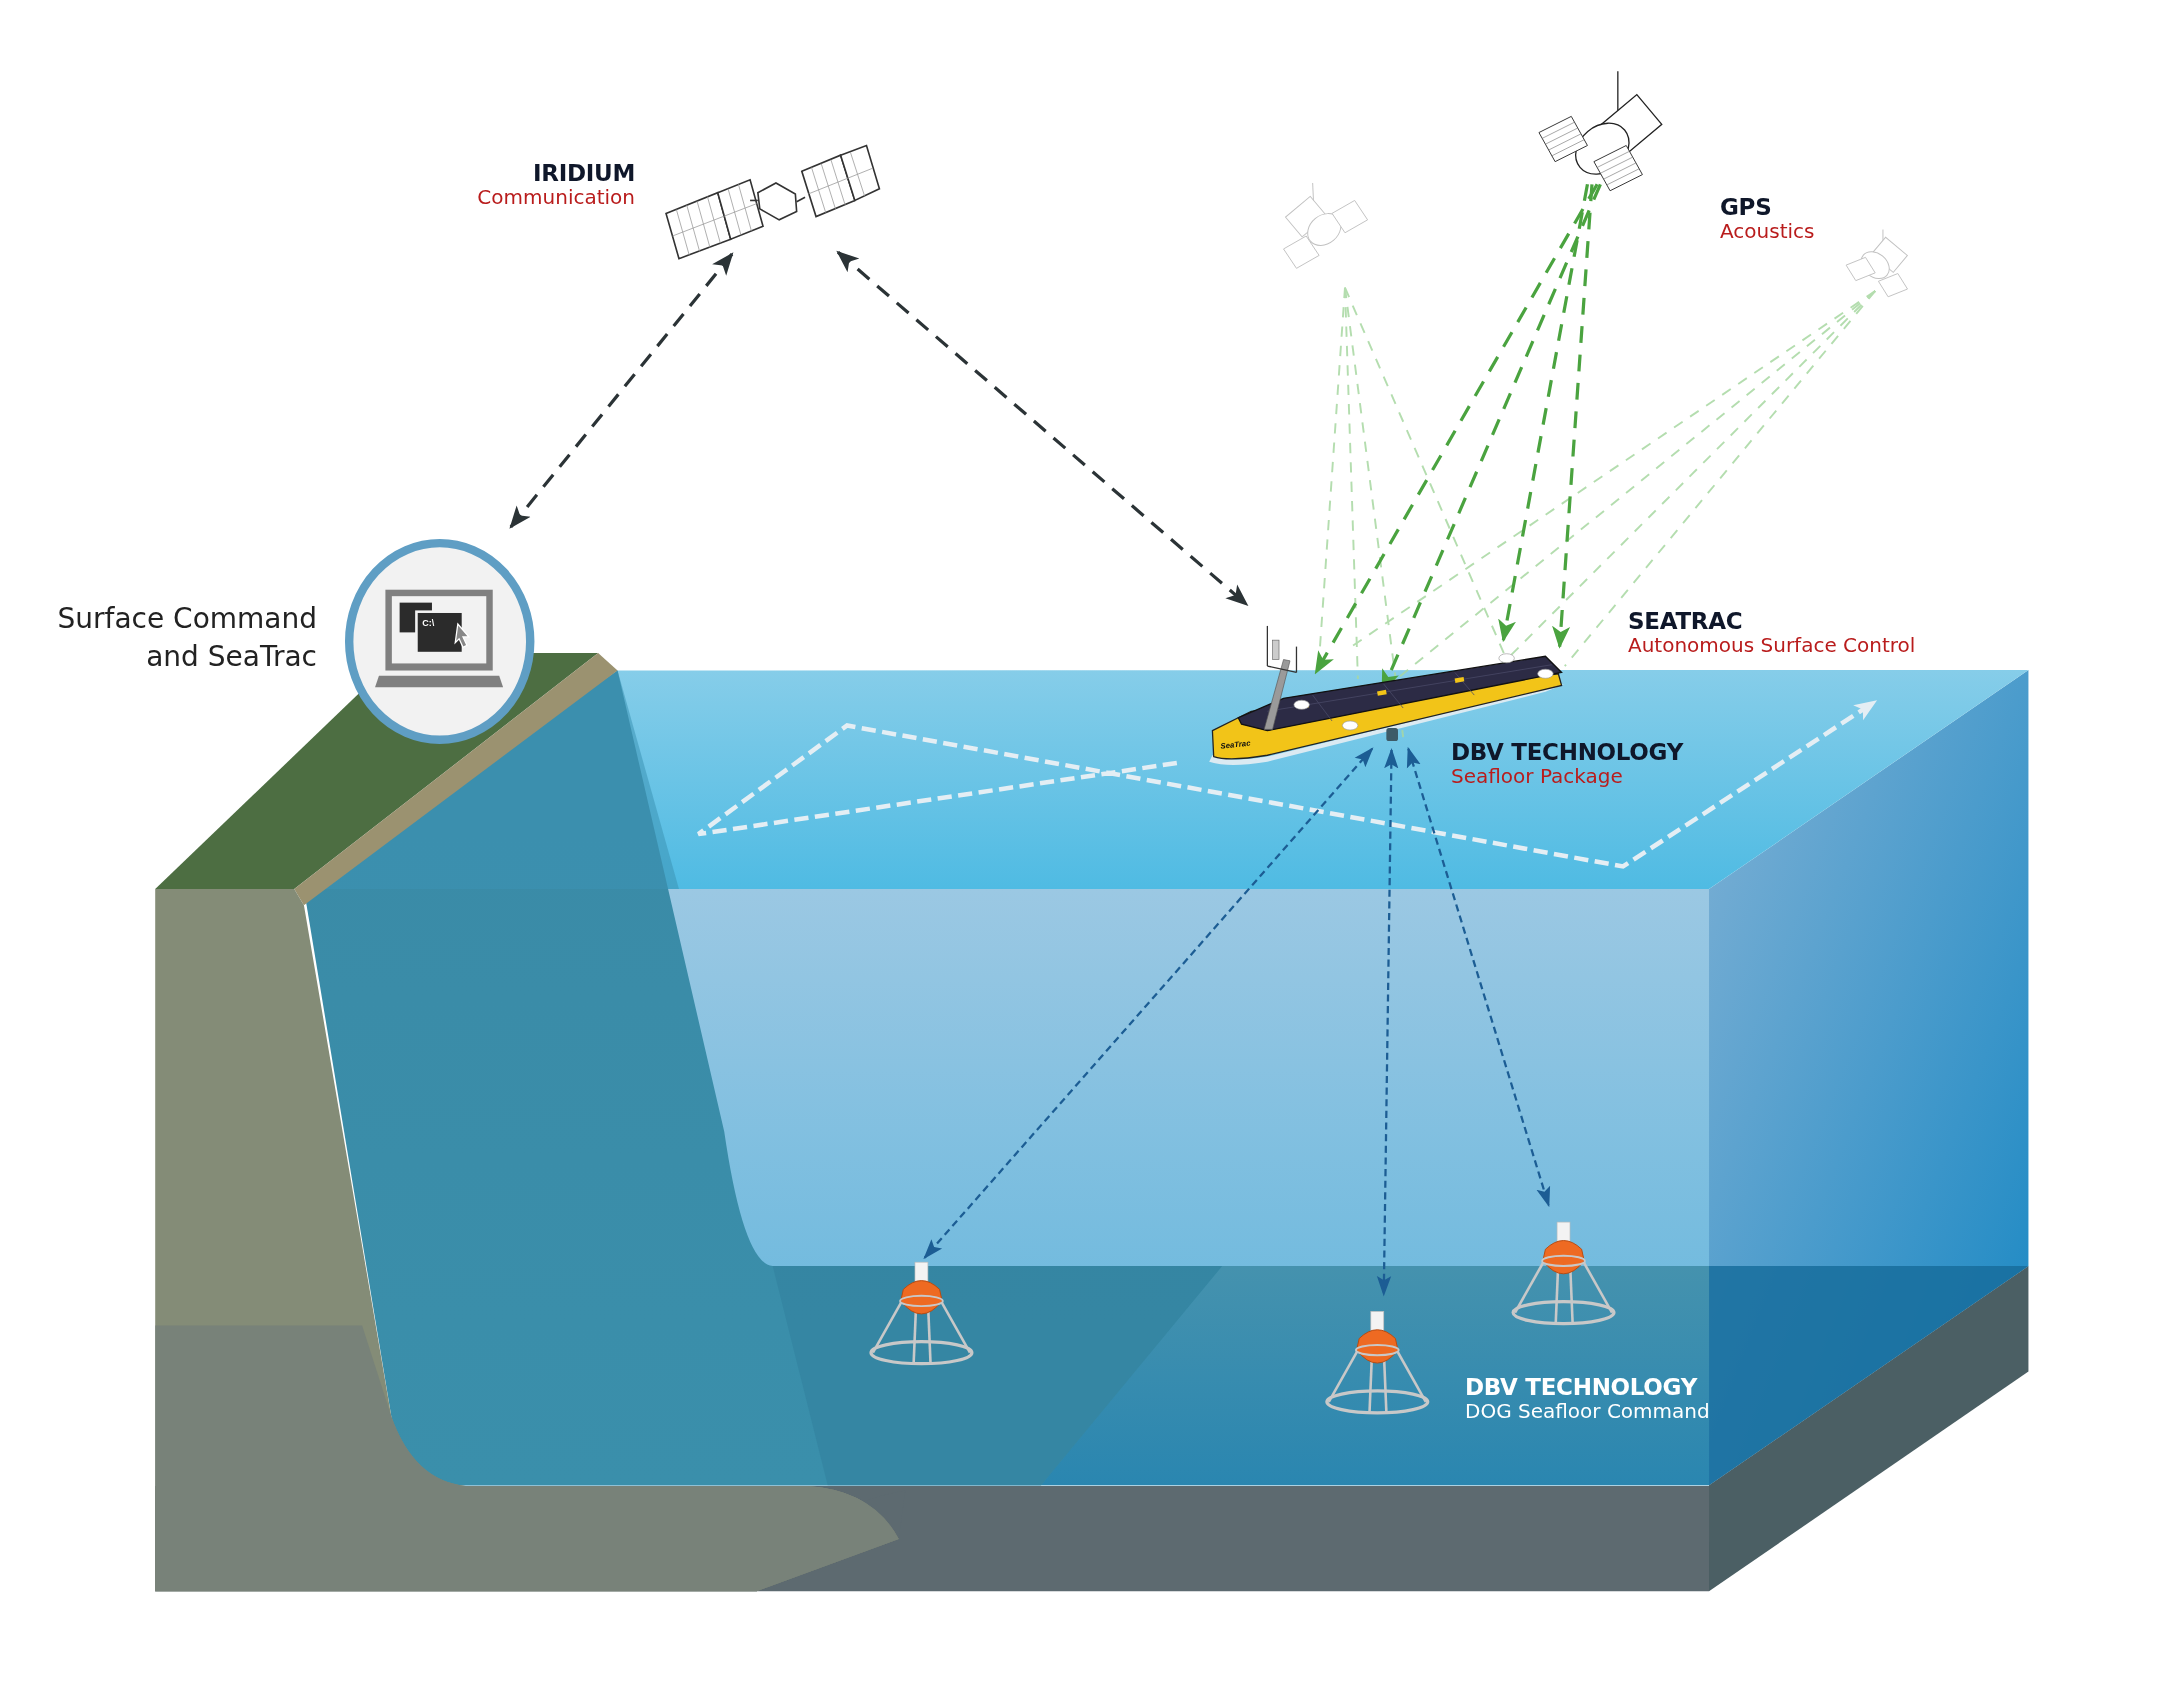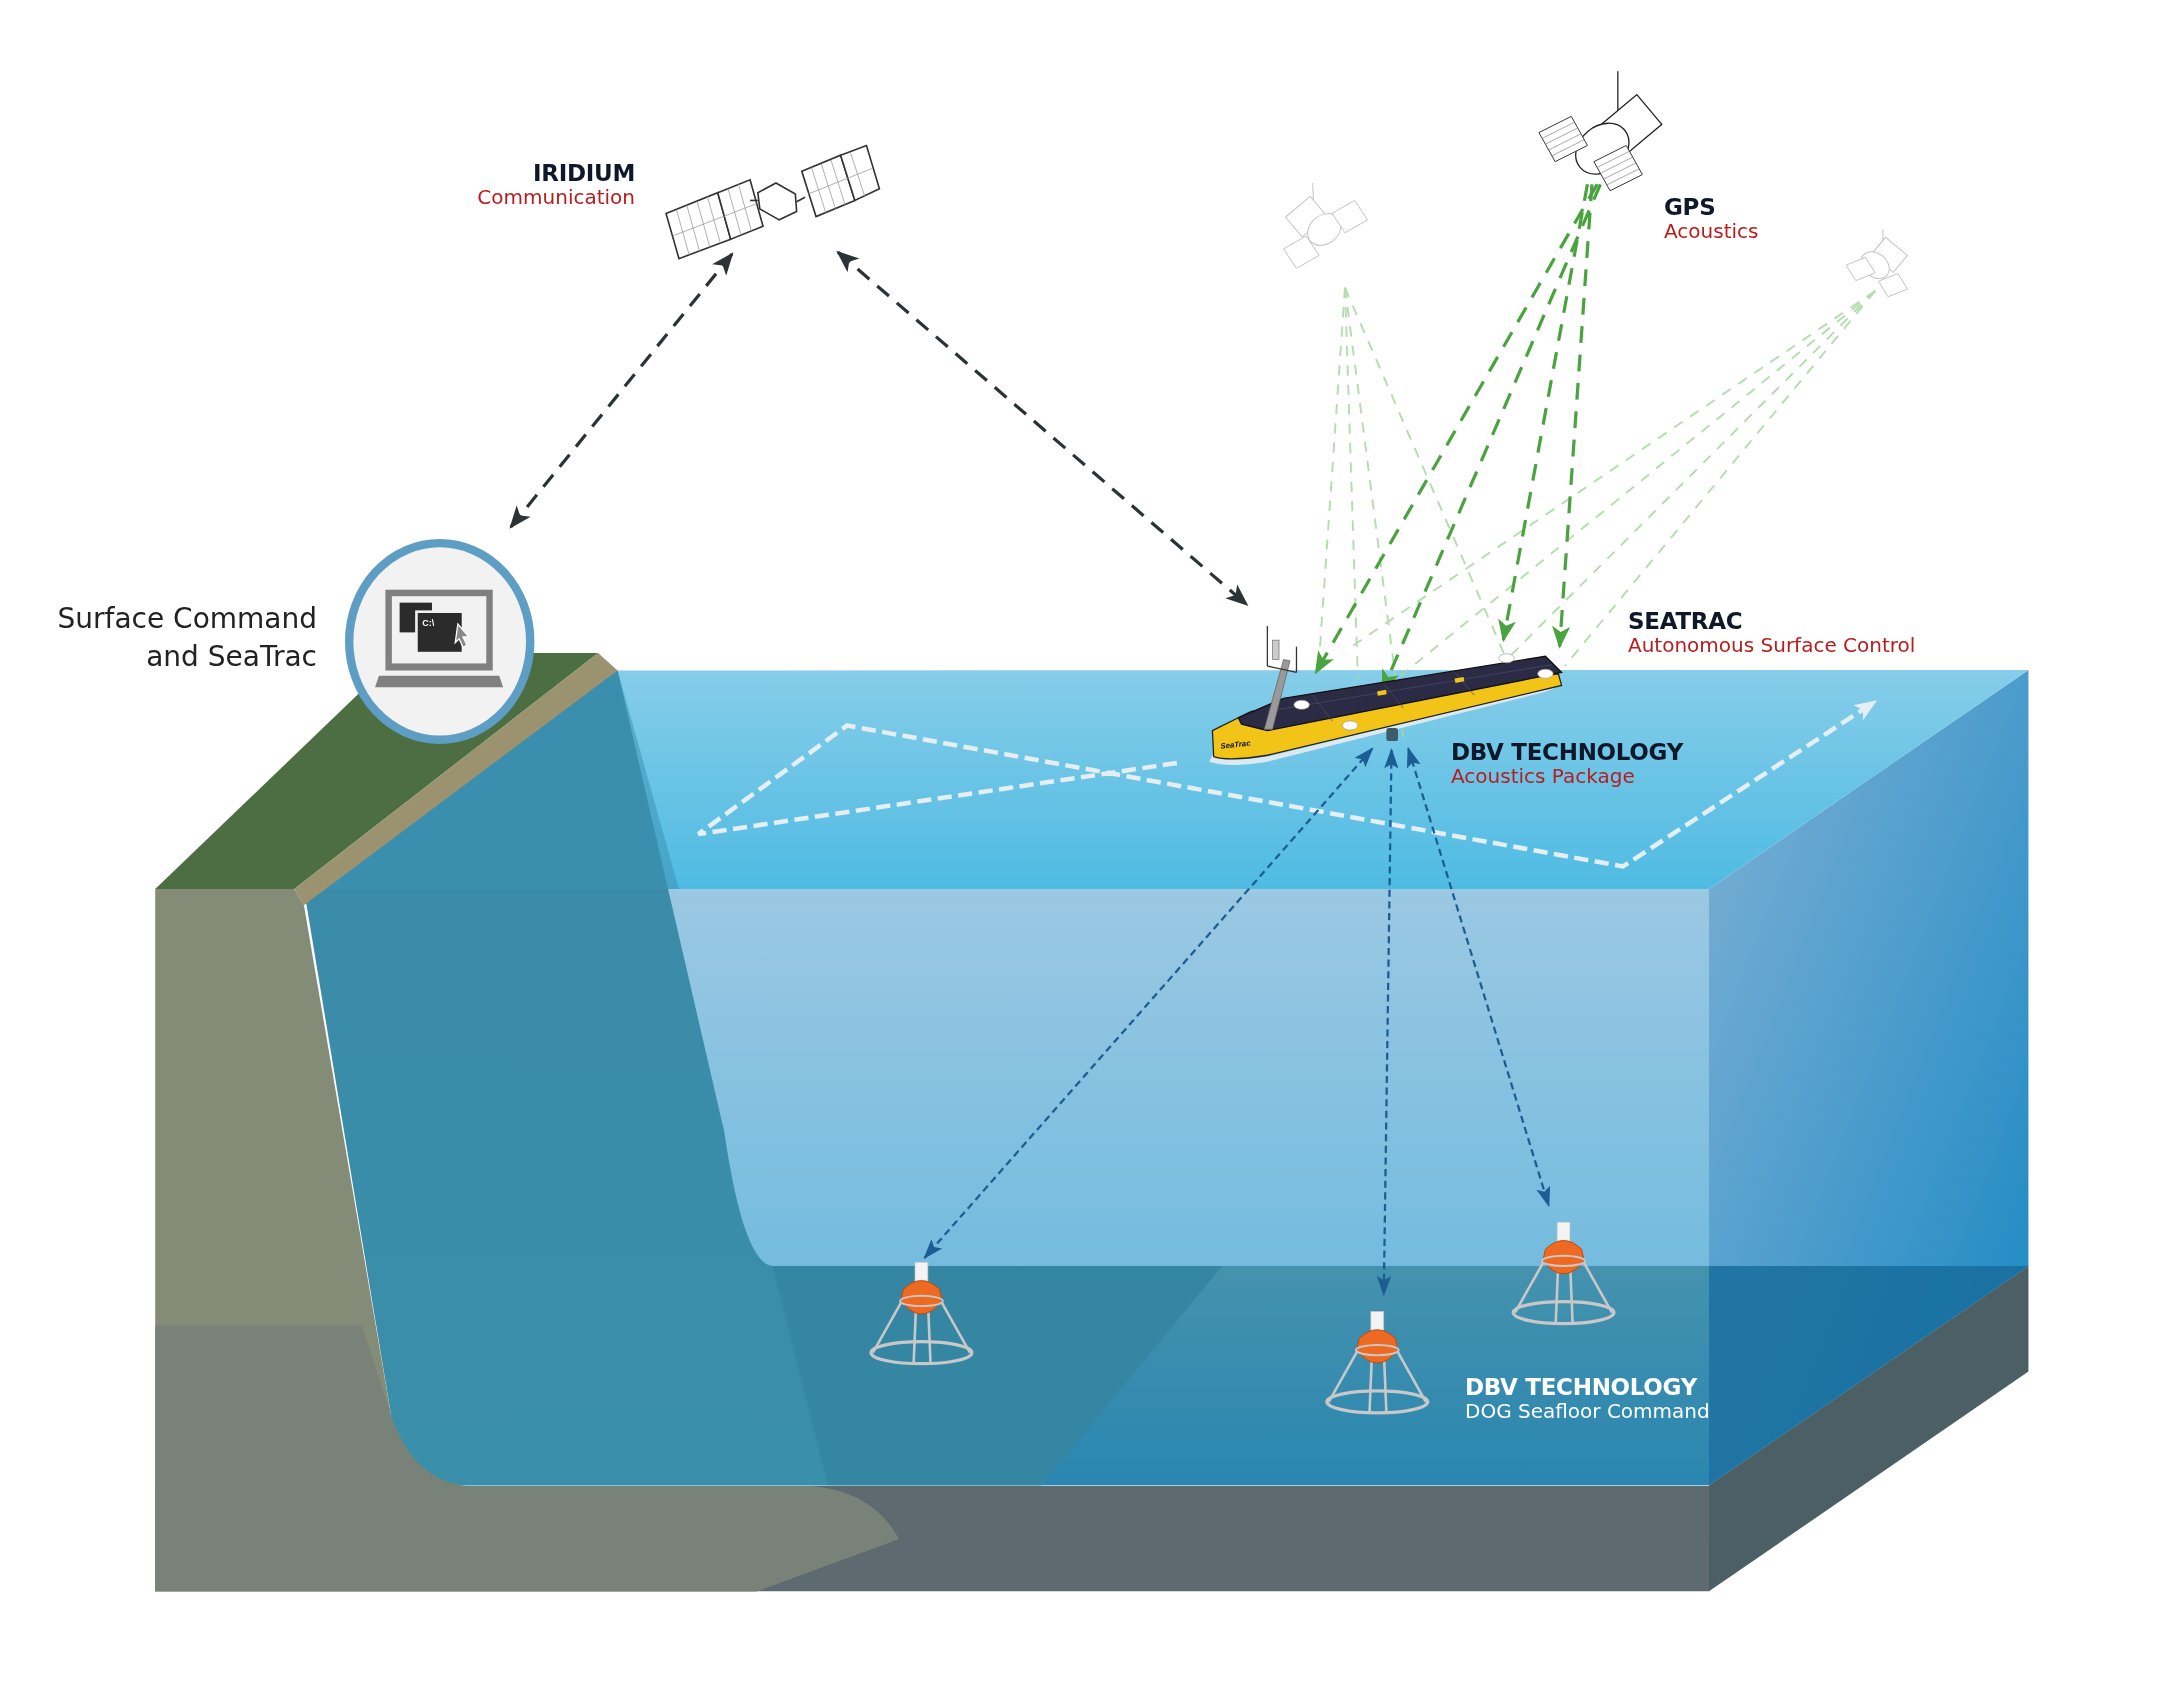--- a/index.html
+++ b/index.html
@@ -247,37 +247,37 @@
     <path d="M-28,42 Q0,15 28,42 L32,60 Q0,100 -32,60 Z" fill="#ee6a22" stroke="#b84a10" stroke-width="1.5"></path>
     <ellipse cx="0" cy="60" rx="33" ry="8" fill="none" stroke="#c8c8c8" stroke-width="3"></ellipse>
   </g>
 </svg>
 
 <div class="lbl right" style="right:1548px;top:160px;">
   <div class="t">IRIDIUM</div>
   <div class="s">Communication</div>
 </div>
 
-<div class="lbl" style="left:1664px;top:194px;">
+<div class="lbl" style="left:1720px;top:194px;">
   <div class="t">GPS</div>
   <div class="s">Acoustics</div>
 </div>
 
 <div class="cmd" style="right:1866px;top:600px;">
   <div>Surface Command</div>
   <div>and SeaTrac</div>
 </div>
 
 <div class="lbl" style="left:1628px;top:608px;">
   <div class="t">SEATRAC</div>
   <div class="s">Autonomous Surface Control</div>
 </div>
 
 <div class="lbl" style="left:1451px;top:739px;">
   <div class="t">DBV TECHNOLOGY</div>
-  <div class="s">Acoustics Package</div>
+  <div class="s">Seafloor Package</div>
 </div>
 
 <div class="lbl white" style="left:1465px;top:1374px;">
   <div class="t">DBV TECHNOLOGY</div>
   <div class="s">DOG Seafloor Command</div>
 </div>
 
 
 </body></html>

